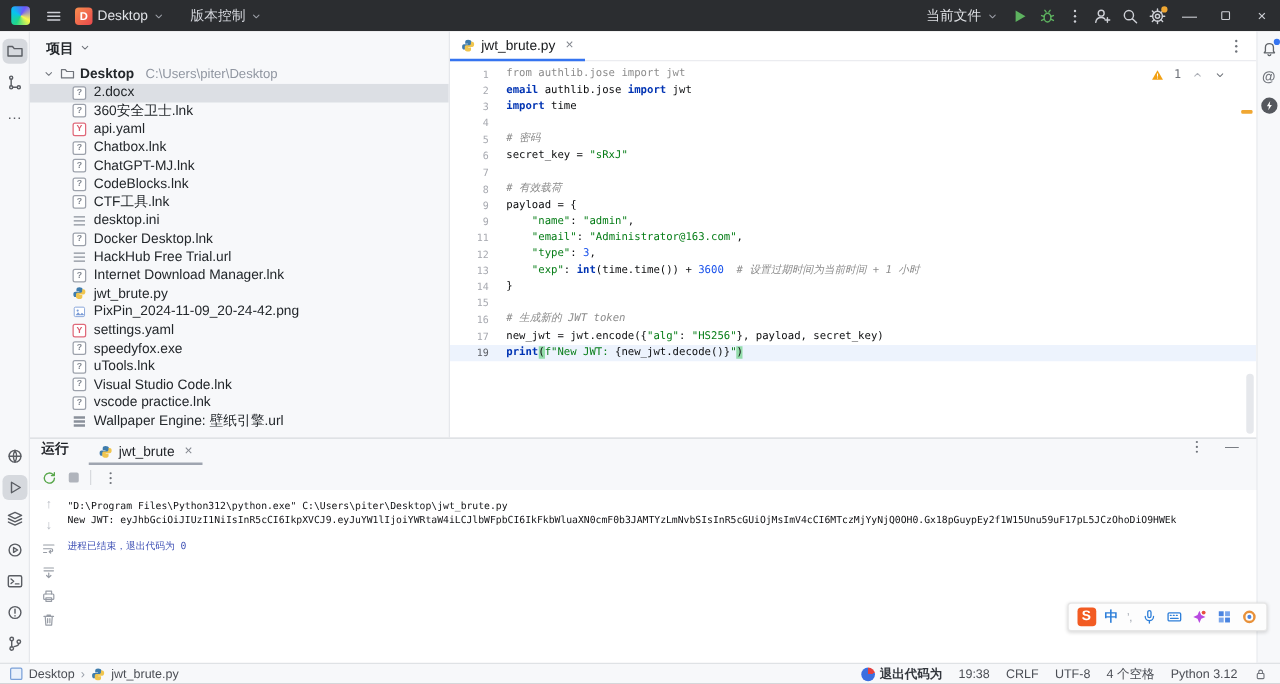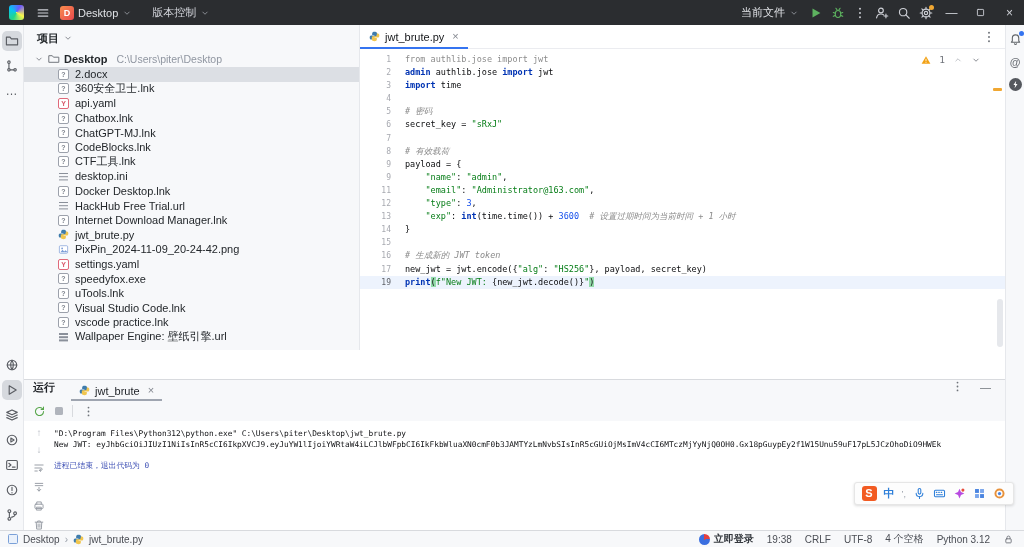--- a/index.html
+++ b/index.html
@@ -31,21 +31,21 @@
   .main{display:flex;height:505px;}
   .lstrip{width:24px;background:#f7f8fa;border-right:1px solid #e6e8ec;display:flex;flex-direction:column;
           align-items:center;padding-top:6px;box-sizing:border-box;}
   .sicon{width:20px;height:20px;border-radius:5px;display:flex;align-items:center;justify-content:center;
          color:#5a5d63;margin-bottom:5px;flex:none;}
   .sicon svg{width:14px;height:14px;}
   .sicon.sel{background:#d6d9de;}
   .lspacer{flex:1;}
   .morelbl{font-size:12px;color:#5a5d63;line-height:8px;}
 
-  .center{flex:1;display:flex;flex-direction:column;min-width:0;gap:29px;}
+  .center{flex:1;display:flex;flex-direction:column;min-width:0;}
   .upper{height:325px;display:flex;min-height:0;}
 
   
   .proj{width:336px;flex:none;background:#f7f8fa;border-right:1px solid #e6e8ec;overflow:hidden;
         font-size:11px;color:#23272b;box-sizing:border-box;}
   .proj-head{height:26px;display:flex;align-items:center;gap:4px;padding-left:13px;font-weight:700;}
   .chevs{width:10px;height:10px;color:#6f737a;}
   .rootrow{height:16px;display:flex;align-items:center;gap:4px;padding-left:10px;}
   .rooticon{width:12px;height:12px;color:#6f737a;}
   .rootname{font-weight:700;}
@@ -436,21 +436,21 @@
                 <svg viewBox="0 0 16 16" fill="none" stroke="currentColor" stroke-width="1.3" stroke-linecap="round" stroke-linejoin="round">
                   <circle cx="8" cy="3.2" r="1.1" fill="currentColor" stroke="none"></circle>
                   <circle cx="8" cy="8" r="1.1" fill="currentColor" stroke="none"></circle>
                   <circle cx="8" cy="12.8" r="1.1" fill="currentColor" stroke="none"></circle>
                 </svg>
               </span>
           </div>
           <div class="ebody">
             <div>
                 <div class="cl"><span class="ln">1</span><span><span class="tk-g">from authlib.jose import jwt</span></span></div>
-                <div class="cl"><span class="ln">2</span><span><span class="tk-k">admin</span><span class="tk-d"> authlib.jose </span><span class="tk-k">import</span><span class="tk-d"> jwt</span></span></div>
+                <div class="cl"><span class="ln">2</span><span><span class="tk-k">email</span><span class="tk-d"> authlib.jose </span><span class="tk-k">import</span><span class="tk-d"> jwt</span></span></div>
                 <div class="cl"><span class="ln">3</span><span><span class="tk-k">import</span><span class="tk-d"> time</span></span></div>
                 <div class="cl"><span class="ln">4</span><span></span></div>
                 <div class="cl"><span class="ln">5</span><span><span class="tk-c"># 密码</span></span></div>
                 <div class="cl"><span class="ln">6</span><span><span class="tk-d">secret_key = </span><span class="tk-s">"sRxJ"</span></span></div>
                 <div class="cl"><span class="ln">7</span><span></span></div>
                 <div class="cl"><span class="ln">8</span><span><span class="tk-c"># 有效载荷</span></span></div>
                 <div class="cl"><span class="ln">9</span><span><span class="tk-d">payload = {</span></span></div>
                 <div class="cl"><span class="ln">9</span><span><span class="tk-d">    </span><span class="tk-s">"name"</span><span class="tk-d">: </span><span class="tk-s">"admin"</span><span class="tk-d">,</span></span></div>
                 <div class="cl"><span class="ln">11</span><span><span class="tk-d">    </span><span class="tk-s">"email"</span><span class="tk-d">: </span><span class="tk-s">"Administrator@163.com"</span><span class="tk-d">,</span></span></div>
                 <div class="cl"><span class="ln">12</span><span><span class="tk-d">    </span><span class="tk-s">"type"</span><span class="tk-d">: </span><span class="tk-num">3</span><span class="tk-d">,</span></span></div>
@@ -588,21 +588,21 @@
           <svg viewBox="0 0 16 16">
             <path d="M7.9 1.2c-2 0-3.3.8-3.3 2.4v2.2h3.3v.7H3.2C1.6 6.5 1 7.7 1 9.5c0 1.8.6 3 2.3 3h1.4v-2c0-1.2 1-2.2 2.2-2.2h3.2c1 0 1.8-.8 1.8-1.8V3.6c0-1.6-2-2.4-4-2.4z" fill="#3f7cac"></path>
             <path d="M8.1 14.8c2 0 3.3-.8 3.3-2.4v-2.2H8.1v-.7h4.7c1.6 0 2.2-1.2 2.2-3 0-1.8-.6-3-2.3-3h-1.4v2c0 1.2-1 2.2-2.2 2.2H5.9c-1 0-1.8.8-1.8 1.8v2.9c0 1.6 2 2.4 4 2.4z" fill="#f0c54e"></path>
           </svg>
         </span>
       <span>jwt_brute.py</span>
     </div>
     <div class="sbright">
       <span class="loginchip">
         <span class="loginbadge"></span>
-        <span>立即登录</span>
+        <span>退出代码为</span>
       </span>
       <span>19:38</span>
         <span>CRLF</span>
         <span>UTF-8</span>
         <span>4 个空格</span>
         <span>Python 3.12</span>
       <span class="ic lockic">
           <svg viewBox="0 0 16 16" fill="none" stroke="currentColor" stroke-width="1.3" stroke-linecap="round" stroke-linejoin="round">
             <rect x="4.1" y="7" width="7.8" height="5.9" rx="1"></rect>
             <path d="M5.8 7V5.2a2.2 2.2 0 0 1 4.4 0V7"></path>

